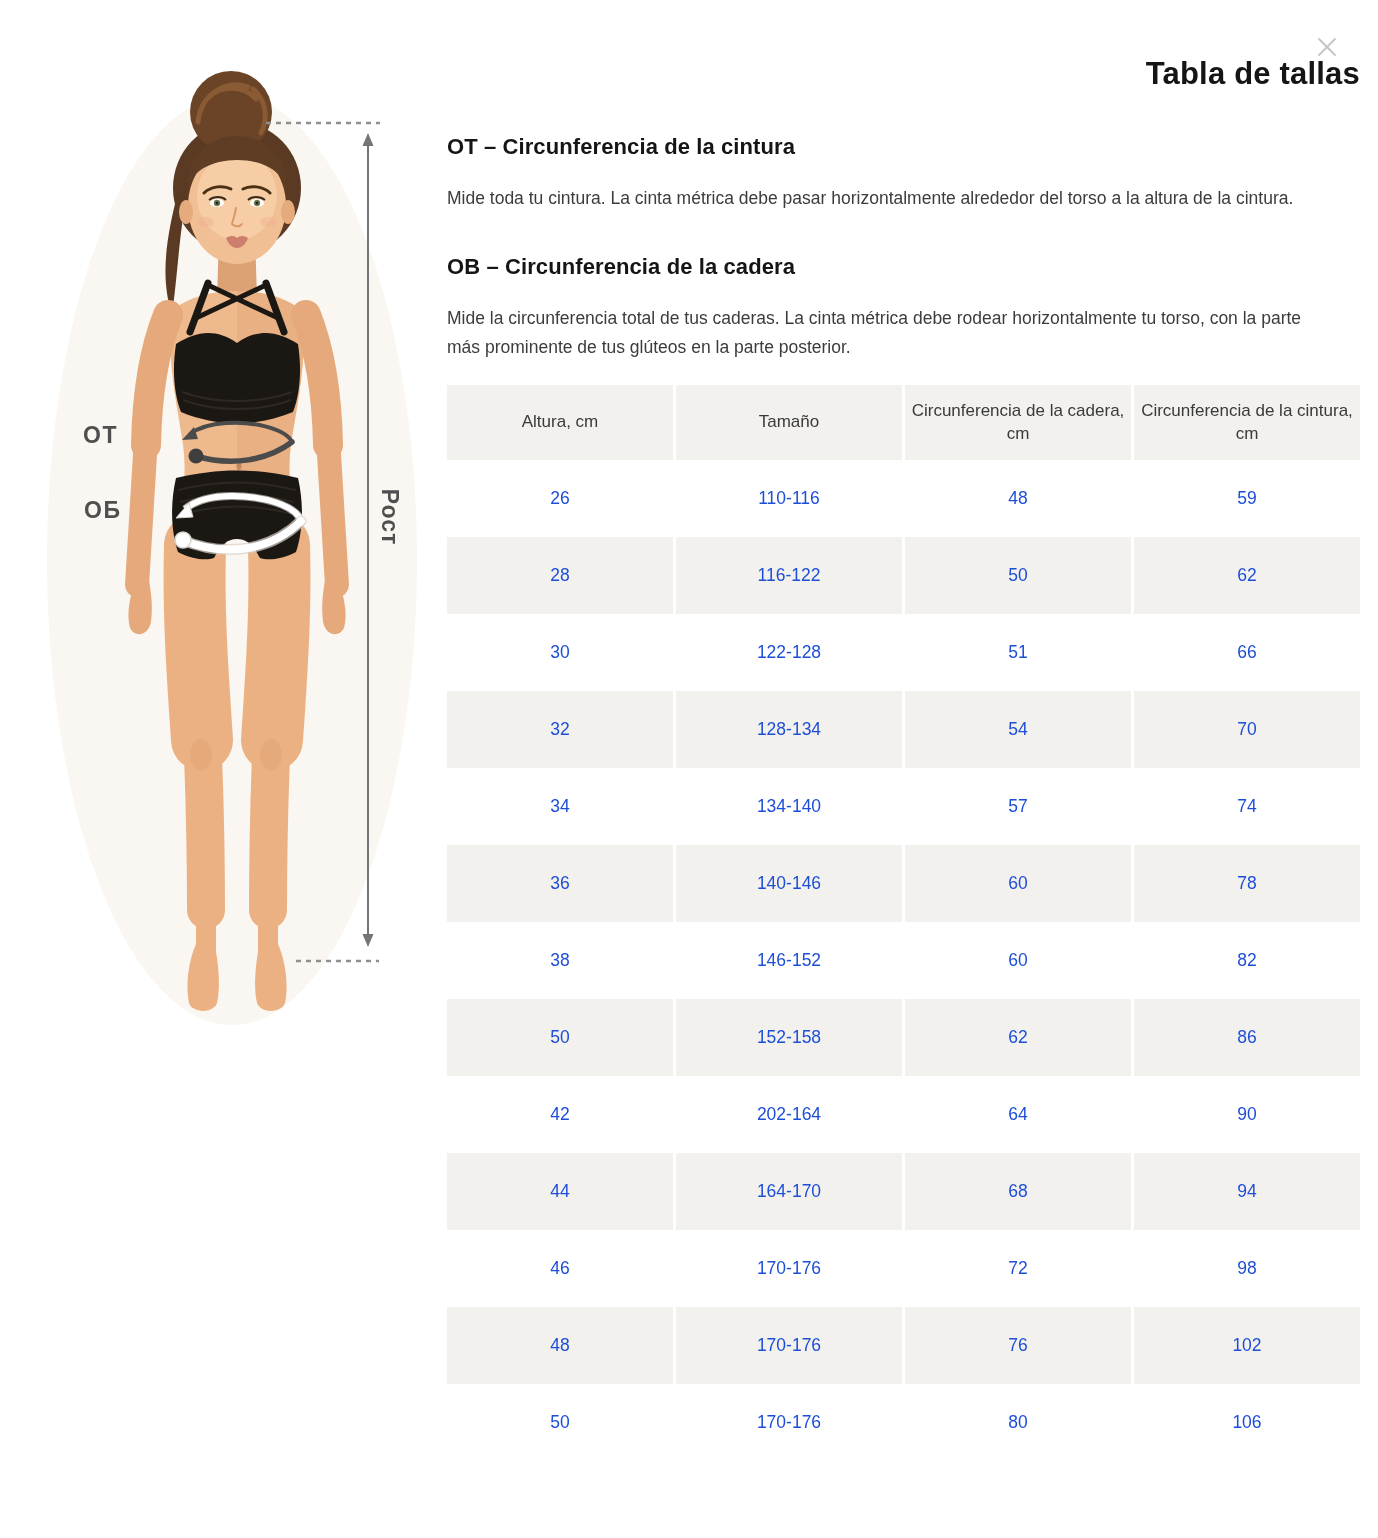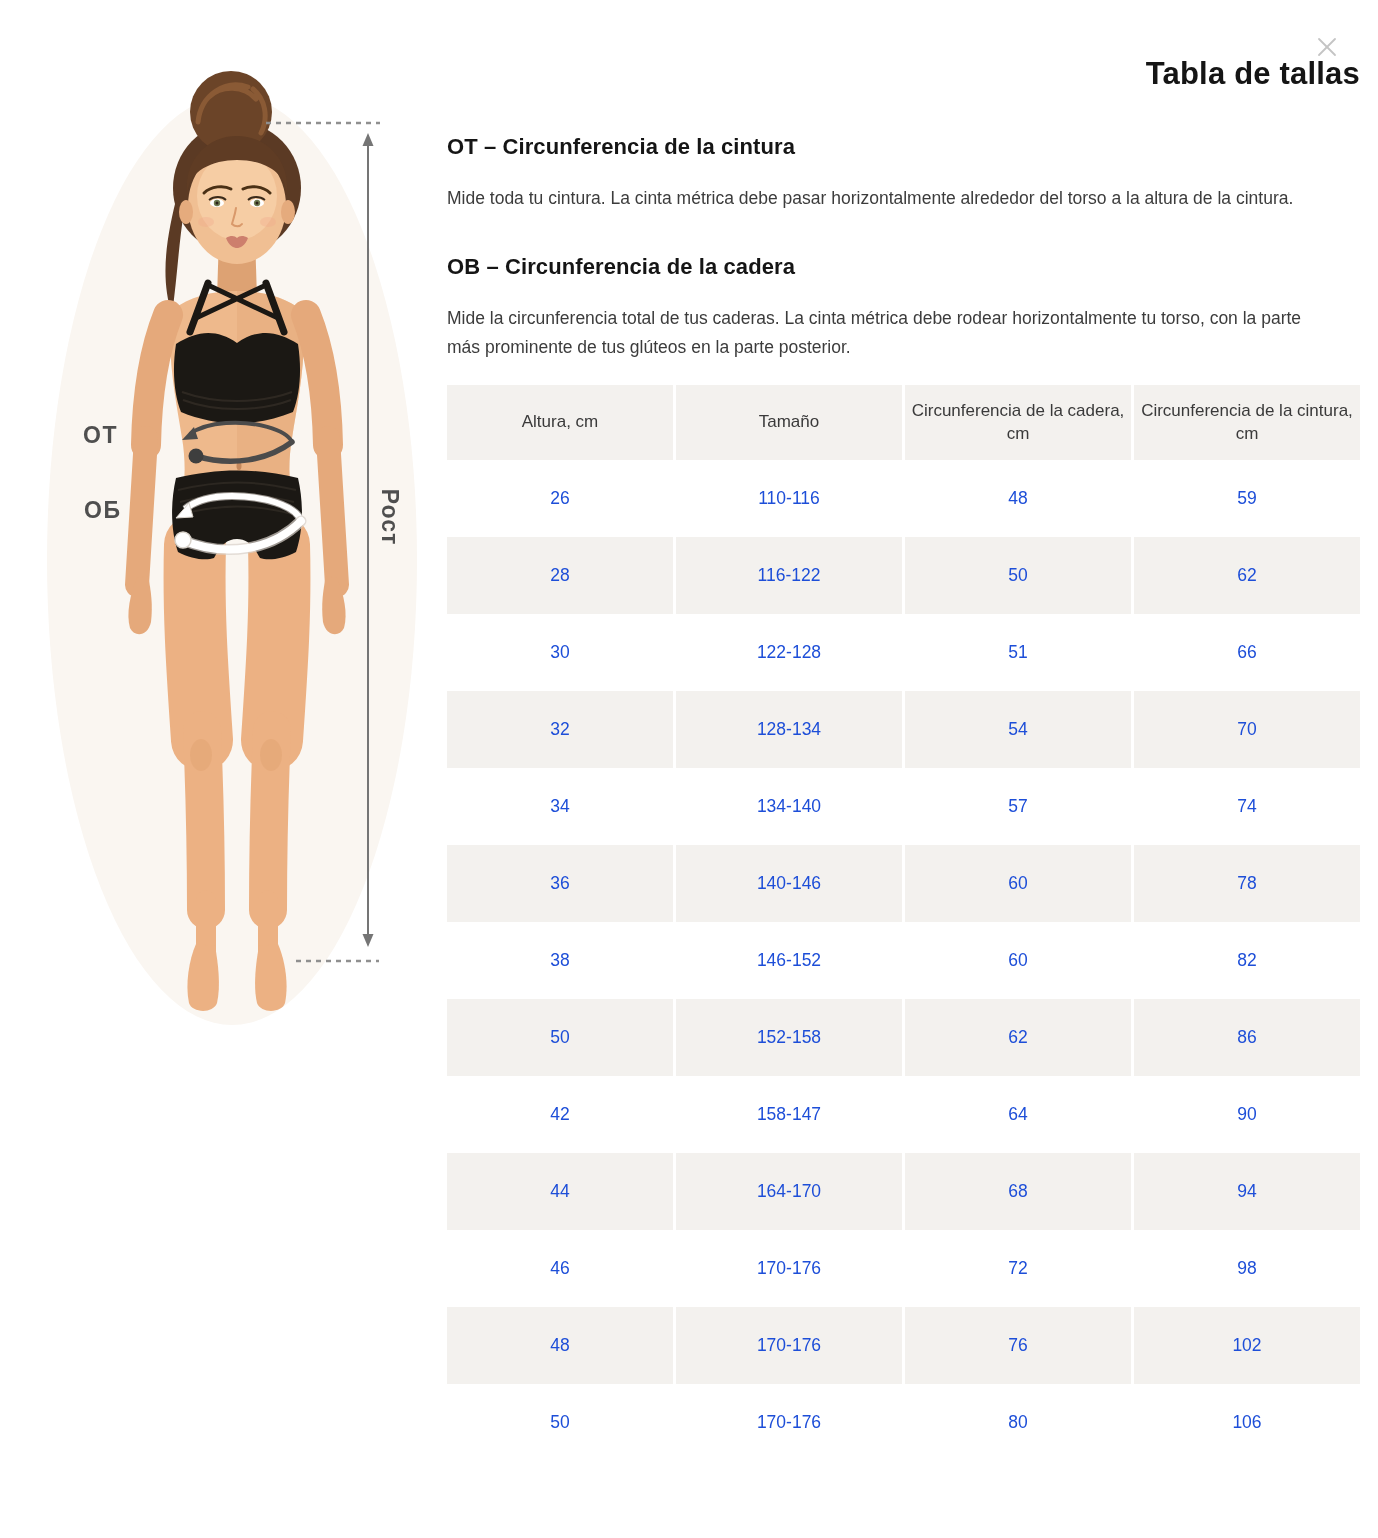--- a/index.html
+++ b/index.html
@@ -208,21 +208,21 @@
           <div class="tcell">82</div>
         </div>
         <div class="trow alt">
           <div class="tcell">50</div>
           <div class="tcell">152-158</div>
           <div class="tcell">62</div>
           <div class="tcell">86</div>
         </div>
         <div class="trow">
           <div class="tcell">42</div>
-          <div class="tcell">158-147</div>
+          <div class="tcell">202-164</div>
           <div class="tcell">64</div>
           <div class="tcell">90</div>
         </div>
         <div class="trow alt">
           <div class="tcell">44</div>
           <div class="tcell">164-170</div>
           <div class="tcell">68</div>
           <div class="tcell">94</div>
         </div>
         <div class="trow">

